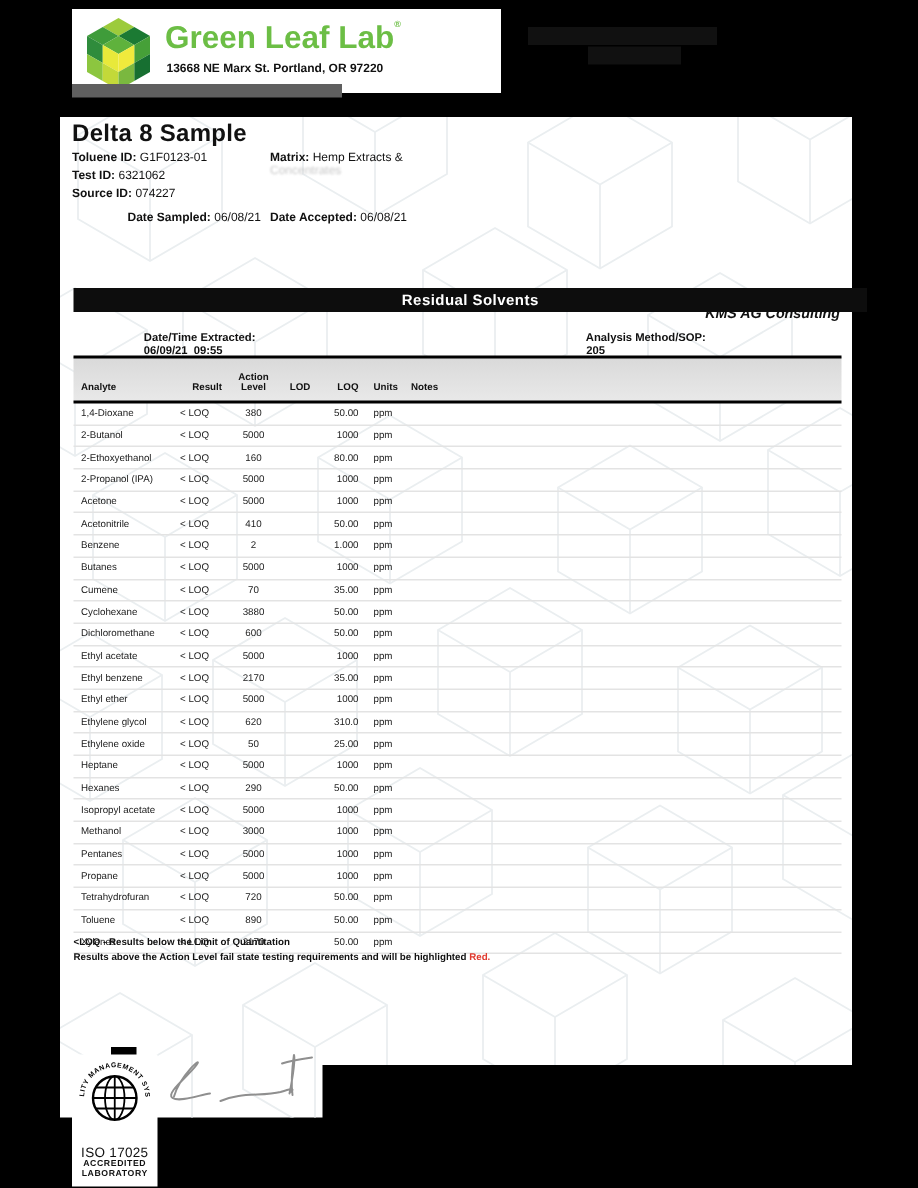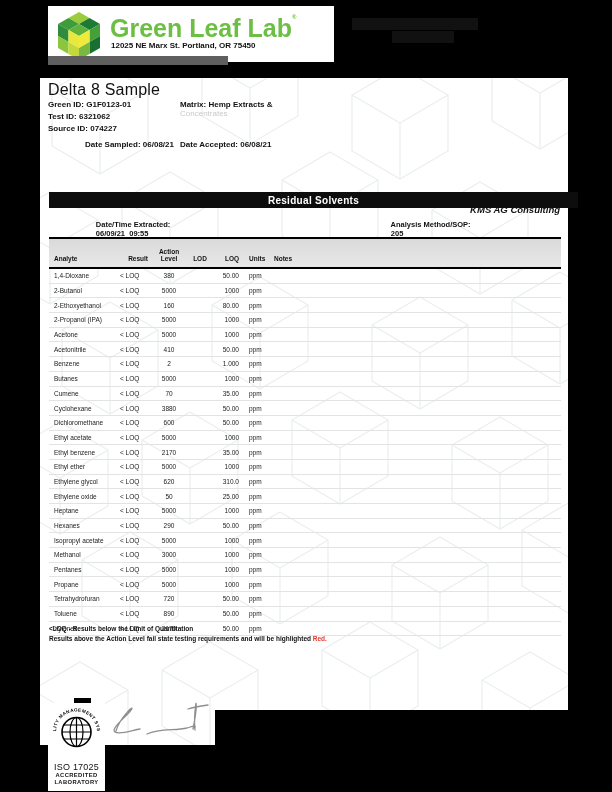--- a/index.html
+++ b/index.html
@@ -7,34 +7,34 @@
           font-family:"Liberation Sans", sans-serif;color:#111;}
   
   .page{position:absolute;left:40px;top:78px;width:528px;height:667px;background:#fff;z-index:1;}
   .watermark{position:absolute;left:0;top:0;z-index:0;}
   .page-content{position:absolute;left:0;top:0;width:100%;height:100%;z-index:1;}
 
   
   .logo-box{position:absolute;left:48px;top:6px;width:286px;height:56px;background:#fff;z-index:3;}
   .logo-cube{position:absolute;left:4px;top:2px;}
   .brand-line{position:absolute;left:62px;top:8px;white-space:nowrap;}
-  .brand-name{font-size:25px;font-weight:700;color:#6cbe45;letter-spacing:0px;}
+  .brand-name{font-size:21px;font-weight:700;color:#6cbe45;letter-spacing:0px;}
   .brand-reg{font-size:6px;font-weight:700;color:#6cbe45;vertical-align:top;}
   .brand-address{position:absolute;left:63px;top:35px;font-size:8px;font-weight:700;color:#111;white-space:nowrap;}
   .redact-contact{position:absolute;left:48px;top:56px;width:180px;height:9px;background:#5f5f5f;z-index:4;}
 
   
   .redact-top1{position:absolute;left:352px;top:18px;width:126px;height:12px;background:#111;z-index:2;}
   .redact-top2{position:absolute;left:392px;top:31px;width:62px;height:12px;background:#111;z-index:2;}
 
   
-  .sample-title{position:absolute;left:8px;top:3px;font-size:16px;font-weight:400;letter-spacing:0.2px;}
+  .sample-title{position:absolute;left:8px;top:3px;font-size:16px;font-weight:700;letter-spacing:0.2px;}
   .info{position:absolute;font-size:8px;font-weight:700;white-space:nowrap;}
   .info .lbl{font-weight:700;}
-  .info .val{font-weight:700;text-align:center;}
+  .info .val{font-weight:400;text-align:center;}
   .matrix-line2{position:absolute;left:140px;top:31px;font-size:8px;color:#c9c9c9;filter:blur(0.7px);font-weight:400;}
 
   .client-name{position:absolute;right:8px;top:90px;font-size:9.5px;font-weight:700;font-style:italic;margin-top:36px;}
 
   .section-bar{position:absolute;left:9px;top:114px;width:529px;height:16px;background:#0d0d0d;
                display:flex;align-items:center;justify-content:center;}
   .section-bar span{color:#fff;font-size:10px;font-weight:700;letter-spacing:0.3px;}
 
   .extract-row{position:absolute;left:0;top:133px;width:528px;font-size:7.5px;font-weight:700;}
   .extract-left{position:absolute;left:35px;white-space:pre;}
@@ -93,21 +93,21 @@
       <polygon points="6,28 16.5,34 16.5,46 6,40" fill="#8cc63f"></polygon>
       <polygon points="16.5,34 27,40 27,52 16.5,46" fill="#c3d939"></polygon>
       <polygon points="48,16 37.5,22 37.5,34 48,28" fill="#46a038"></polygon>
       <polygon points="37.5,22 27,28 27,40 37.5,34" fill="#f0ea3c"></polygon>
       <polygon points="48,28 37.5,34 37.5,46 48,40" fill="#176f31"></polygon>
       <polygon points="37.5,34 27,40 27,52 37.5,46" fill="#7ab83f"></polygon>
     </svg>
     <div class="brand-line">
       <span class="brand-name">Green Leaf Lab</span><span class="brand-reg">®</span>
     </div>
-    <div class="brand-address">12025 NE Marx St. Portland, OR 75450</div>
+    <div class="brand-address">13668 NE Marx St. Portland, OR 97220</div>
   </div>
   <div class="redact-contact"></div>
 
   <div class="page">
     <svg class="watermark" width="528" height="667" viewBox="0 0 528 667">
       <defs>
         <g id="cube" stroke="#eaeef0" stroke-width="1.2" fill="none">
           <polygon points="0,-56 48,-28 48,28 0,56 -48,28 -48,-28"></polygon>
           <path d="M0,0 L-48,-28 M0,0 L48,-28 M0,0 L0,56"></path>
         </g>
@@ -135,21 +135,21 @@
       <use href="#cube" x="170" y="620"></use>
         <use href="#cube" x="330" y="600"></use>
         <use href="#cube" x="490" y="630"></use>
         <use href="#cube" x="40" y="640"></use>
     </svg>
 
     <div class="page-content">
       <div class="sample-title">Delta 8 Sample</div>
 
       <div class="info" style="left:8px;top:22px;">
-        <span class="lbl">Green ID:</span>
+        <span class="lbl">Toluene ID:</span>
         <span class="val">G1F0123-01</span>
       </div>
       <div class="info" style="left:140px;top:22px;">
         <span class="lbl">Matrix:</span>
         <span class="val">Hemp Extracts &amp;</span>
       </div>
       <div class="matrix-line2">Concentrates</div>
       <div class="info" style="left:8px;top:34px;">
         <span class="lbl">Test ID:</span>
         <span class="val">6321062</span>

